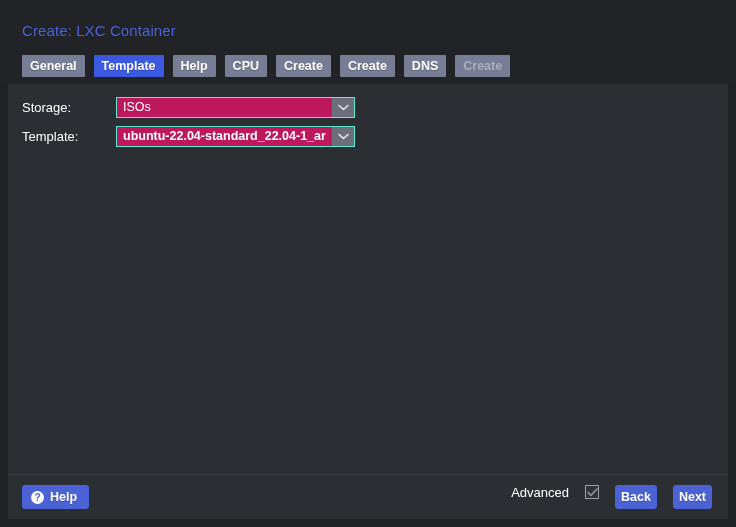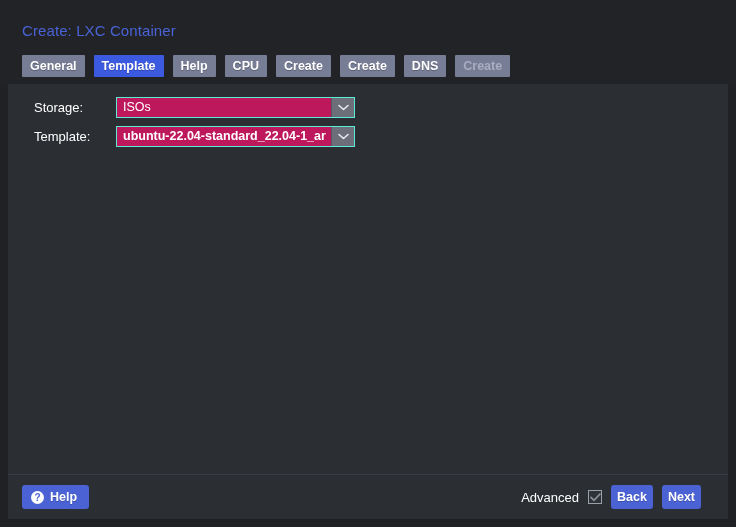--- a/index.html
+++ b/index.html
@@ -106,21 +106,21 @@
     width: 100%;
   }
   .form-row {
     display: flex;
     align-items: center;
     height: 28px;
     margin-bottom: 1px;
   }
   .form-label {
     width: 108px;
-    padding-left: 26px;
+    padding-left: 14px;
     box-sizing: border-box;
     color: #ffffff;
     font-size: 13px;
     white-space: nowrap;
   }
 
   .select {
     width: 239px;
     height: 21px;
     display: flex;
@@ -195,24 +195,24 @@
     font-size: 10px;
     font-weight: bold;
     line-height: 13px;
     text-align: center;
     display: inline-block;
     text-shadow: none;
   }
 
   .footer-right {
     position: absolute;
-    right: 27px;
-    display: flex;
-    align-items: center;
-    gap: 9px;
+    right: 16px;
+    display: flex;
+    align-items: flex-start;
+    gap: 16px;
   }
   .advanced-label {
     color: #ffffff;
     font-size: 13px;
     white-space: nowrap;
   }
   .checkbox {
     width: 14px;
     height: 14px;
     box-sizing: border-box;

